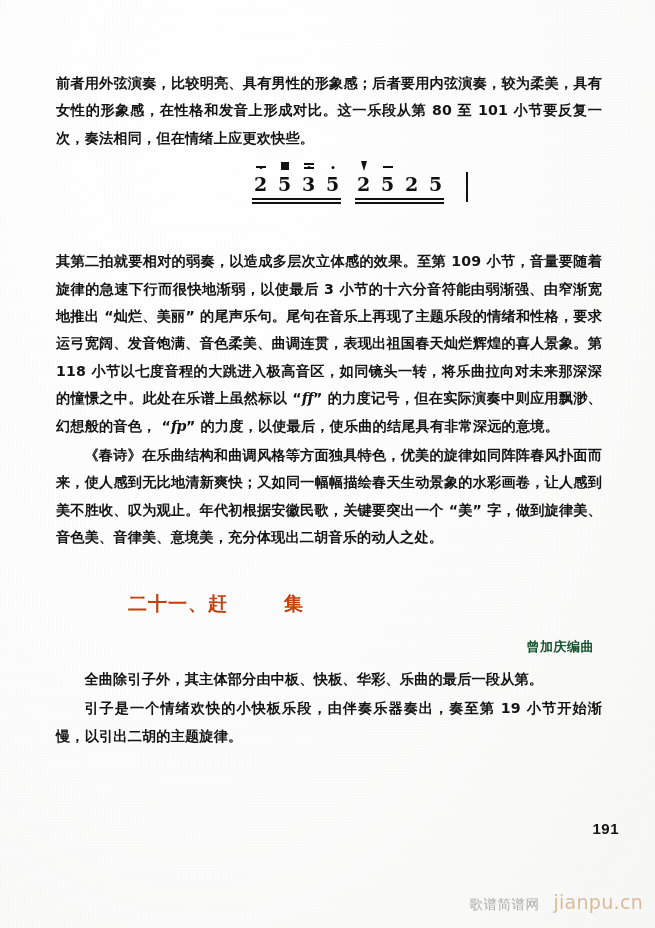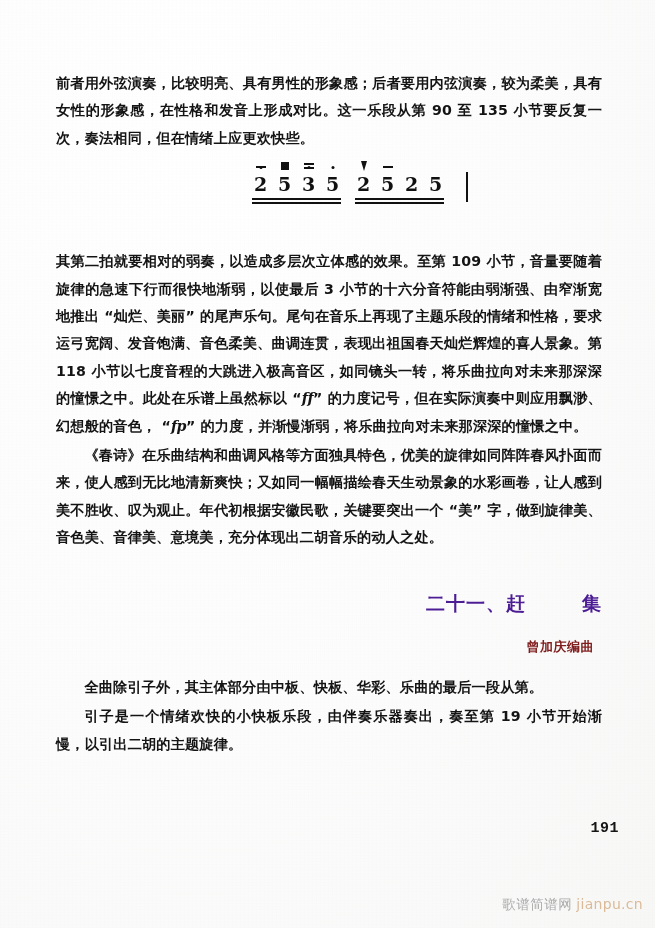--- a/index.html
+++ b/index.html
@@ -184,83 +184,82 @@
     margin-bottom: 2px;
   }
 
   
   .section-heading {
     margin: 34px 0 0 0;
     padding-left: 72px;
     font-size: 19px;
     font-weight: 700;
     letter-spacing: 1px;
-    color: #4c1d95;
+    color: #c2410c;
     line-height: 34px;
-    text-align: right;
   }
   .heading-gap {
     display: inline-block;
     width: 56px;
   }
 
   .composer-credit {
-    margin: 18px 0 18px 0;
+    margin: 18px 0 10px 0;
     text-align: right;
     padding-right: 8px;
     font-size: 13px;
     font-weight: 700;
-    color: #7f1d1d;
+    color: #14532d;
     letter-spacing: 0.5px;
   }
 
   
   .page-number {
     position: absolute;
     right: 36px;
     top: 820px;
-    font-family: Liberation Mono, monospace;
+    font-family: Liberation Sans, sans-serif;
     font-size: 15px;
     font-weight: 700;
     color: #151515;
     letter-spacing: 0.5px;
   }
 
   
   .watermark {
     position: absolute;
     right: 12px;
     bottom: 14px;
     display: flex;
     align-items: baseline;
-    gap: 4px;
+    gap: 14px;
     opacity: 0.85;
   }
   .watermark .wm-cn {
     font-size: 13.5px;
     color: #9c9c9c;
     letter-spacing: 0.5px;
   }
   .watermark .wm-en {
-    font-size: 14px;
+    font-size: 19px;
     color: #d6b089;
     font-family: "DejaVu Sans", "Liberation Sans", sans-serif;
     letter-spacing: 0.3px;
     margin-top: 16px;
   }
 </style>
 </head>
 <body>
 
 <div class="page"></div>
 <div class="scan-noise"></div>
 
 <div class="content">
 
-  <p class="body-text">前者用外弦演奏，比较明亮、具有男性的形象感；后者要用内弦演奏，较为柔美，具有女性的形象感，在性格和发音上形成对比。这一乐段从第 90 至 135 小节要反复一次，奏法相同，但在情绪上应更欢快些。</p>
+  <p class="body-text">前者用外弦演奏，比较明亮、具有男性的形象感；后者要用内弦演奏，较为柔美，具有女性的形象感，在性格和发音上形成对比。这一乐段从第 80 至 101 小节要反复一次，奏法相同，但在情绪上应更欢快些。</p>
 
 
   <div class="notation-block">
     <div class="artic-row">
       <div class="artic-group">
         <span class="artic-cell">
             <span class="mark-tenuto"></span>
           </span>
         <span class="artic-cell">
             <span class="mark-accent-box"></span>
@@ -294,21 +293,21 @@
         <span class="note"><span>2</span></span>
         <span class="note"><span>5</span></span>
         <span class="note"><span>2</span></span>
         <span class="note"><span>5</span></span>
       </div>
 
       <div class="barline"></div>
     </div>
   </div>
 
-  <p class="body-text"><span>其第二拍就要相对的弱奏，以造成多层次立体感的效果。至第 109 小节，音量要随着旋律的急速下行而很快地渐弱，以使最后 3 小节的十六分音符能由弱渐强、由窄渐宽地推出 “灿烂、美丽” 的尾声乐句。尾句在音乐上再现了主题乐段的情绪和性格，要求运弓宽阔、发音饱满、音色柔美、曲调连贯，表现出祖国春天灿烂辉煌的喜人景象。第 118 小节以七度音程的大跳进入极高音区，如同镜头一转，将乐曲拉向对未来那深深的憧憬之中。此处在乐谱上虽然标以 “</span><span class="dyn">ff</span><span>” 的力度记号，但在实际演奏中则应用飘渺、幻想般的音色， “</span><span class="dyn">fp</span><span>” 的力度，并渐慢渐弱，将乐曲拉向对未来那深深的憧憬之中。</span></p>
+  <p class="body-text"><span>其第二拍就要相对的弱奏，以造成多层次立体感的效果。至第 109 小节，音量要随着旋律的急速下行而很快地渐弱，以使最后 3 小节的十六分音符能由弱渐强、由窄渐宽地推出 “灿烂、美丽” 的尾声乐句。尾句在音乐上再现了主题乐段的情绪和性格，要求运弓宽阔、发音饱满、音色柔美、曲调连贯，表现出祖国春天灿烂辉煌的喜人景象。第 118 小节以七度音程的大跳进入极高音区，如同镜头一转，将乐曲拉向对未来那深深的憧憬之中。此处在乐谱上虽然标以 “</span><span class="dyn">ff</span><span>” 的力度记号，但在实际演奏中则应用飘渺、幻想般的音色， “</span><span class="dyn">fp</span><span>” 的力度，以使最后，使乐曲的结尾具有非常深远的意境。</span></p>
 
   <p class="body-text indent">《春诗》在乐曲结构和曲调风格等方面独具特色，优美的旋律如同阵阵春风扑面而来，使人感到无比地清新爽快；又如同一幅幅描绘春天生动景象的水彩画卷，让人感到美不胜收、叹为观止。年代初根据安徽民歌，关键要突出一个 “美” 字，做到旋律美、音色美、音律美、意境美，充分体现出二胡音乐的动人之处。</p>
 
   <h2 class="section-heading"><span>二十一、</span><span>赶</span><span class="heading-gap"></span><span>集</span></h2>
 
   <div class="composer-credit">曾加庆编曲</div>
 
 
   <p class="body-text indent">全曲除引子外，其主体部分由中板、快板、华彩、乐曲的最后一段从第。</p>
 

